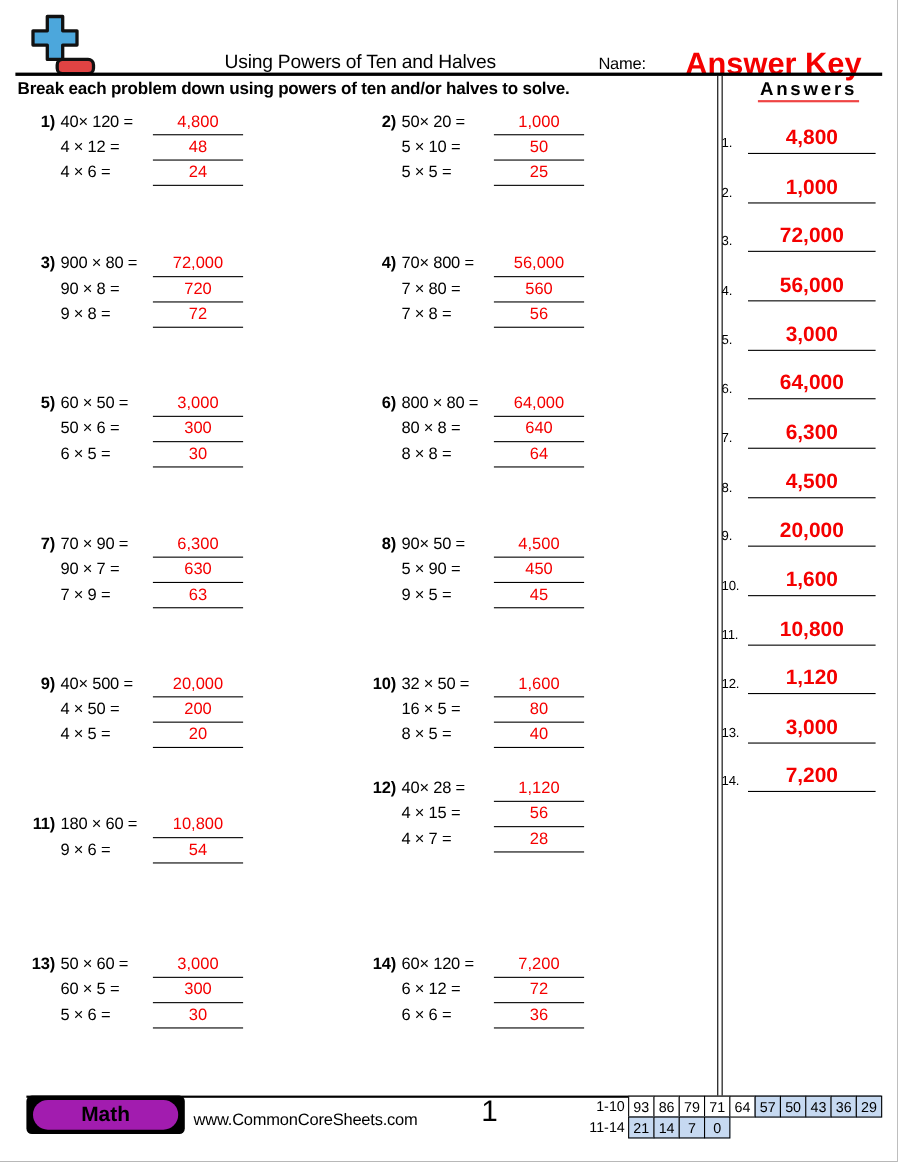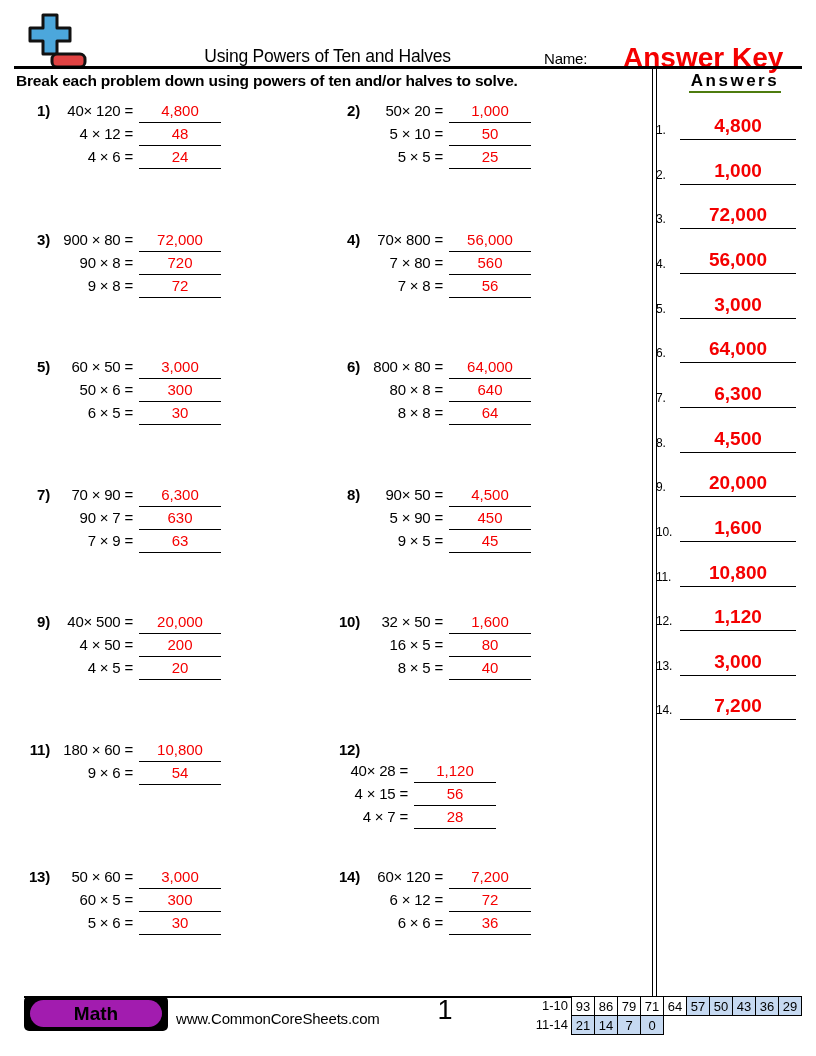--- a/index.html
+++ b/index.html
@@ -15,32 +15,32 @@
   .name-label{position:absolute; left:544px; top:50px; font-size:15px;}
   .answer-key{position:absolute; left:623px; top:42px; font-size:28px; font-weight:700;
     color:var(--red); letter-spacing:0;}
   .header-rule{position:absolute; left:14px; right:14px; top:66px; height:3px; background:#000;}
   .instruction{position:absolute; left:16px; top:72px; font-size:15.5px; font-weight:700;}
   
   .vdivider{position:absolute; left:652px; top:69px; width:3px; height:928px;
     border-left:1.6px solid #000; border-right:1.6px solid #000;}
   .answers-title{position:absolute; left:660px; top:71px; width:150px; text-align:center;
     font-size:17px; font-weight:700;}
-  .answers-title span{border-bottom:2px solid #4d7c0f; padding:0 2px 1px 2px; letter-spacing:2.5px;}
+  .answers-title span{border-bottom:2px solid #ef4444; padding:0 2px 1px 2px; letter-spacing:2.5px;}
   .ansrow{position:absolute; left:654px; width:152px; height:34px;}
   .ansrow .anum{position:absolute; left:2px; bottom:3px; font-size:12px;}
   .ansrow .aline{position:absolute; left:26px; bottom:0; width:116px;
     border-bottom:1.6px solid #000; text-align:center;
     font-size:19px; font-weight:700; color:var(--red); padding-bottom:2px; letter-spacing:0;}
   
   .problem{position:absolute; display:flex; align-items:flex-start;}
   .pnum{width:30px; text-align:right; margin-right:5px; font-weight:700;
     font-size:15px; line-height:21px;}
   .plines{display:flex; flex-direction:column; width:166px;}
-  .pline{display:flex; justify-content:flex-end; height:23px;}
+  .pline{display:flex; justify-content:space-between; height:23px;}
   .expr{font-size:15px; line-height:21px; white-space:pre;}
   .ansbox{width:82px; border-bottom:1.8px solid #000; text-align:center; margin-left:2px;}
   .ansbox .ans{font-size:15px; line-height:21px; color:var(--red); letter-spacing:0;}
   
   .footer-rule{position:absolute; left:24px; right:15px; top:996px; height:1.6px; background:#000;}
   .badge{position:absolute; left:24px; top:996px; width:144px; height:35px; background:#000;
     border-radius:5px; display:flex; align-items:center; justify-content:center;}
   .badge-pill{width:132px; height:27px; background:#a21caf; border-radius:14px;
     display:flex; align-items:center; justify-content:center;}
   .badge-pill span{font-size:19px; font-weight:700; letter-spacing:0;}
@@ -372,21 +372,21 @@
     </span>
   </div>
           <div class="pline">
     <span class="expr">9 × 6 = </span>
     <span class="ansbox">
       <span class="ans">54</span>
     </span>
   </div>
         </div>
   </div>
-      <div class="problem" style="left: 330px; top: 739px; flex-direction: column;">
+      <div class="problem" style="left: 330px; top: 706px;">
     <div class="pnum">12)</div>
     <div class="plines">
           <div class="pline">
     <span class="expr">40× 28 = </span>
     <span class="ansbox">
       <span class="ans">1,120</span>
     </span>
   </div>
           <div class="pline">
     <span class="expr">4 × 15 = </span>

